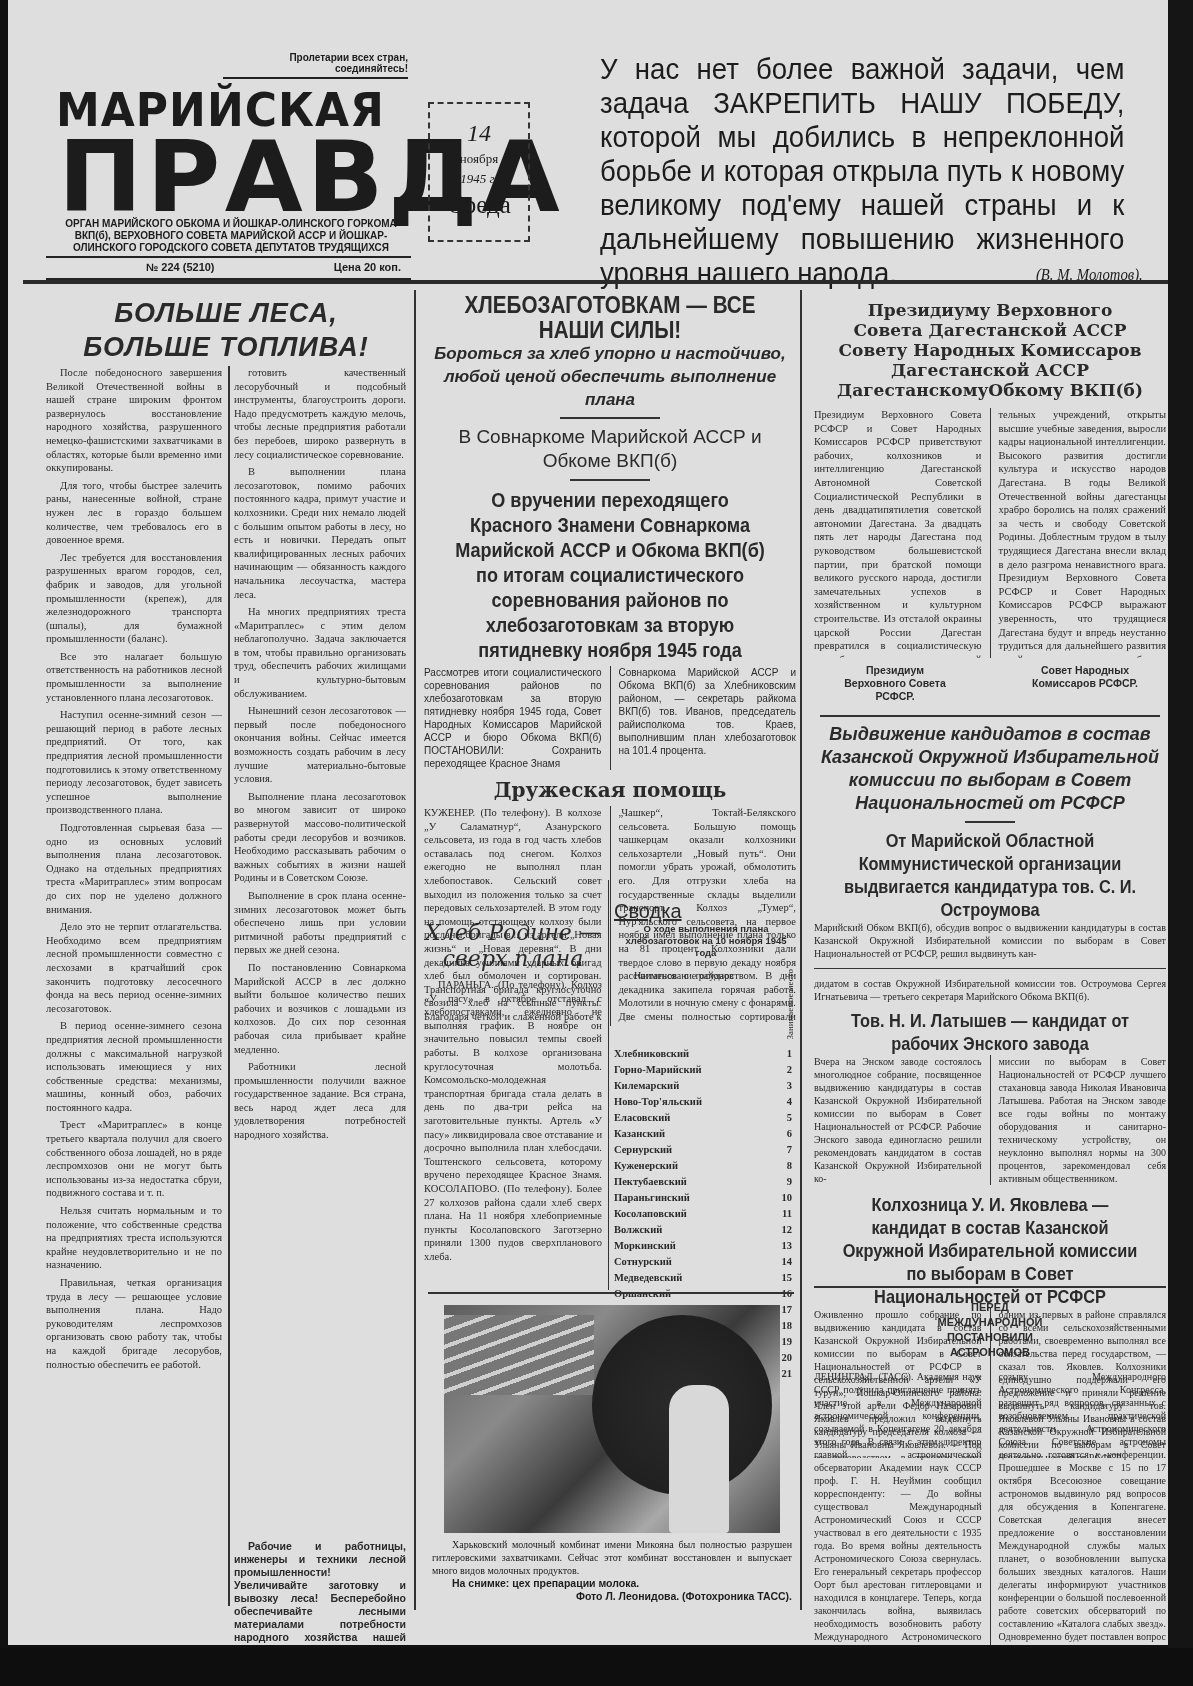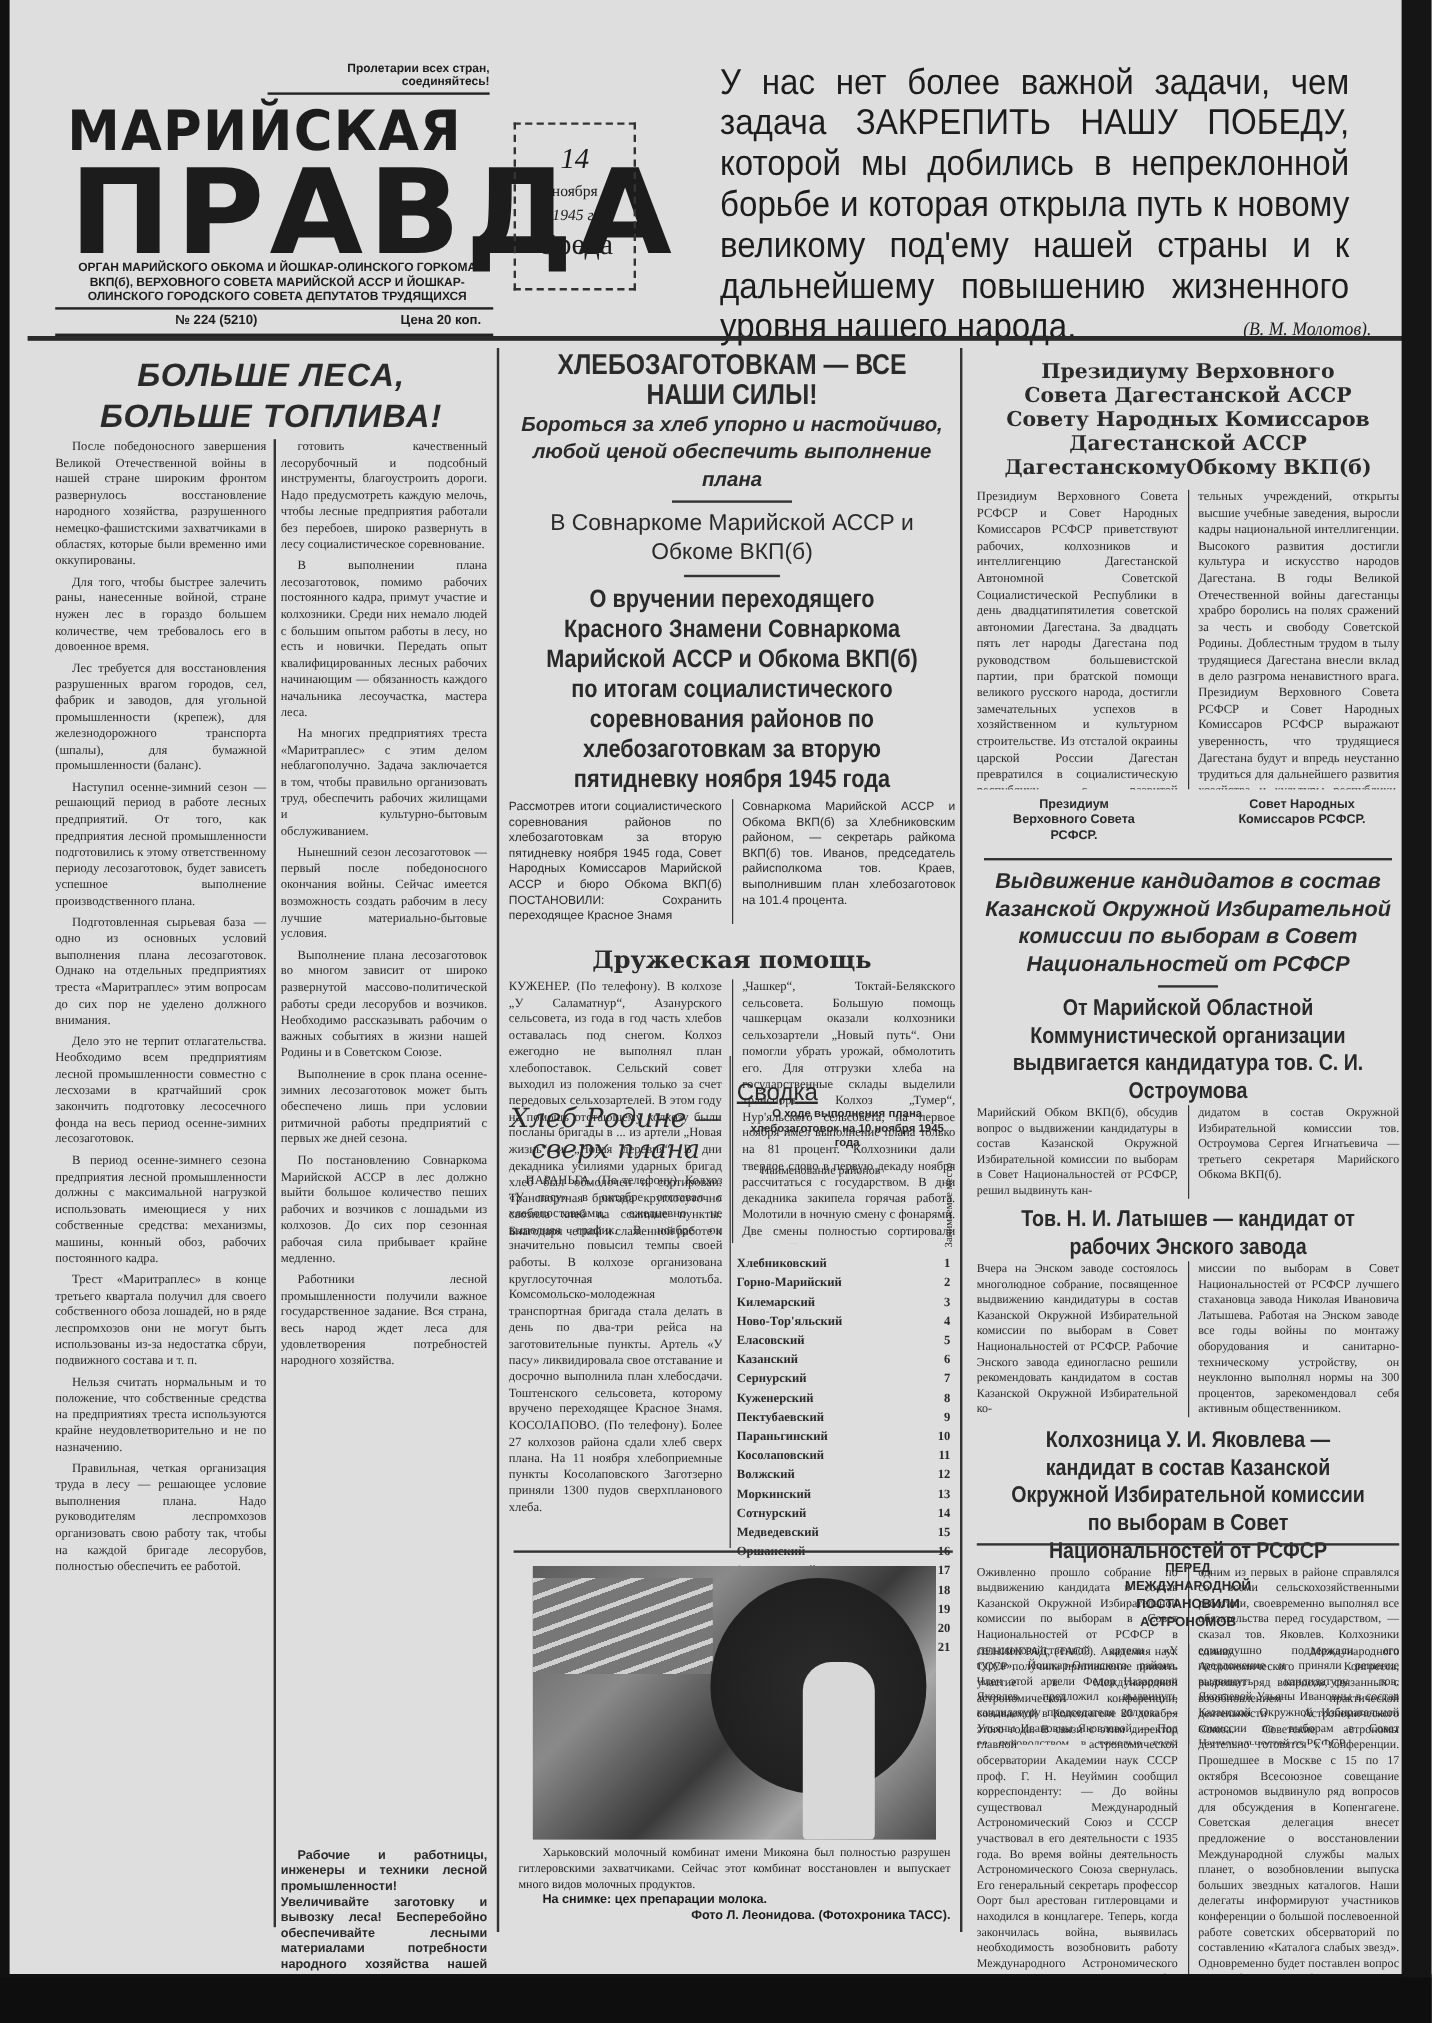--- a/index.html
+++ b/index.html
@@ -75,20 +75,21 @@
 
   <div class="col" style="left:38px;top:296px;width:360px;">
     <div class="h-it">БОЛЬШЕ ЛЕСА,</div>
     <div class="h-it">БОЛЬШЕ ТОПЛИВА!</div>
   </div>
 
   <div class="col" style="left:38px;top:366px;width:176px;height:1270px;overflow:hidden;">
     <p>После победоносного завершения Великой Отечественной войны в нашей стране широким фронтом развернулось восстановление народного хозяйства, разрушенного немецко-фашистскими захватчиками в областях, которые были временно ими оккупированы.</p>
     <p>Для того, чтобы быстрее залечить раны, нанесенные войной, стране нужен лес в гораздо большем количестве, чем требовалось его в довоенное время.</p>
     <p>Лес требуется для восстановления разрушенных врагом городов, сел, фабрик и заводов, для угольной промышленности (крепеж), для железнодорожного транспорта (шпалы), для бумажной промышленности (баланс).</p>
+    <p>Все это налагает большую ответственность на работников лесной промышленности за выполнение установленного плана лесозаготовок.</p>
     <p>Наступил осенне-зимний сезон — решающий период в работе лесных предприятий. От того, как предприятия лесной промышленности подготовились к этому ответственному периоду лесозаготовок, будет зависеть успешное выполнение производственного плана.</p>
     <p>Подготовленная сырьевая база — одно из основных условий выполнения плана лесозаготовок. Однако на отдельных предприятиях треста «Маритраплес» этим вопросам до сих пор не уделено должного внимания.</p>
     <p>Дело это не терпит отлагательства. Необходимо всем предприятиям лесной промышленности совместно с лесхозами в кратчайший срок закончить подготовку лесосечного фонда на весь период осенне-зимних лесозаготовок.</p>
     <p>В период осенне-зимнего сезона предприятия лесной промышленности должны с максимальной нагрузкой использовать имеющиеся у них собственные средства: механизмы, машины, конный обоз, рабочих постоянного кадра.</p>
     <p>Трест «Маритраплес» в конце третьего квартала получил для своего собственного обоза лошадей, но в ряде леспромхозов они не могут быть использованы из-за недостатка сбруи, подвижного состава и т. п.</p>
     <p>Нельзя считать нормальным и то положение, что собственные средства на предприятиях треста используются крайне неудовлетворительно и не по назначению.</p>
     <p>Правильная, четкая организация труда в лесу — решающее условие выполнения плана. Надо руководителям леспромхозов организовать свою работу так, чтобы на каждой бригаде лесорубов, полностью обеспечить ее работой.</p>
   </div>
   <div class="vsep" style="left:220px;top:366px;height:1240px;"></div>
   <div class="col" style="left:226px;top:366px;width:172px;height:1160px;overflow:hidden;">
@@ -110,21 +111,21 @@
     <div class="h-sub-it">Бороться за хлеб упорно и настойчиво, любой ценой обеспечить выполнение плана</div>
     <div class="rule" style="width:100px;"></div>
     <div class="h-plain">В Совнаркоме Марийской АССР и Обкоме ВКП(б)</div>
     <div class="rule" style="width:80px;"></div>
     <div class="h-cond" style="font-size:21px;">О вручении переходящего Красного Знамени Совнаркома Марийской АССР и Обкома ВКП(б) по итогам социалистического соревнования районов по хлебозаготовкам за вторую пятидневку ноября 1945 года</div>
     <div class="twocol" style="margin-top:4px;font-family:'Liberation Sans',sans-serif;font-size:10px;line-height:13px;">
       <div>Рассмотрев итоги социалистического соревнования районов по хлебозаготовкам за вторую пятидневку ноября 1945 года, Совет Народных Комиссаров Марийской АССР и бюро Обкома ВКП(б) ПОСТАНОВИЛИ: Сохранить переходящее Красное Знамя</div>
       <div class="divider"></div>
       <div>Совнаркома Марийской АССР и Обкома ВКП(б) за Хлебниковским районом, — секретарь райкома ВКП(б) тов. Иванов, председатель райисполкома тов. Краев, выполнившим план хлебозаготовок на 101.4 процента.</div>
     </div>
-    <div class="h-serif" style="margin-top:18px;">Дружеская помощь</div>
+    <div class="h-serif" style="margin-top:8px;">Дружеская помощь</div>
     <div class="twocol" style="margin-top:4px;height:220px;overflow:hidden;">
       <div>КУЖЕНЕР. (По телефону). В колхозе „У Саламатнур“, Азанурского сельсовета, из года в год часть хлебов оставалась под снегом. Колхоз ежегодно не выполнял план хлебопоставок. Сельский совет выходил из положения только за счет передовых сельхозартелей. В этом году на помощь отстающему колхозу были посланы бригады в ... из артели „Новая жизнь“ и „Новая деревня“. В дни декадника усилиями ударных бригад хлеб был обмолочен и сортирован. Транспортная бригада круглосуточно свозила хлеб на ссыпные пункты. Благодаря четкой и слаженной работе к концу декадника план хлебопоставок был выполнен. Закончил хлебопоставки колхоз</div>
       <div class="divider"></div>
       <div>„Чашкер“, Токтай-Белякского сельсовета. Большую помощь чашкерцам оказали колхозники сельхозартели „Новый путь“. Они помогли убрать урожай, обмолотить его. Для отгрузки хлеба на государственные склады выделили транспорт. Колхоз „Тумер“, Нур'яльского сельсовета, на первое ноября имел выполнение плана только на 81 процент. Колхозники дали твердое слово в первую декаду ноября рассчитаться с государством. В дни декадника закипела горячая работа. Молотили в ночную смену с фонарями. Две смены полностью сортировали зерно. Праздничные дни сумерцы сдержали, к концу декадника выполнив план хлебопоставок полностью.</div>
     </div>
   </div>
 
   <div class="col" style="left:416px;top:920px;width:178px;height:415px;overflow:hidden;">
     <div style="font:italic 22px 'DejaVu Serif',serif;text-align:center;line-height:26px;">Хлеб Родине — сверх плана</div>
     <p style="margin-top:6px;">ПАРАНЬГА. (По телефону). Колхоз «У пасу» в октябре отставал с хлебопоставками, ежедневно не выполняя график. В ноябре он значительно повысил темпы своей работы. В колхозе организована круглосуточная молотьба. Комсомольско-молодежная транспортная бригада стала делать в день по два-три рейса на заготовительные пункты. Артель «У пасу» ликвидировала свое отставание и досрочно выполнила план хлебосдачи. Тоштенского сельсовета, которому вручено переходящее Красное Знамя. КОСОЛАПОВО. (По телефону). Более 27 колхозов района сдали хлеб сверх плана. На 11 ноября хлебоприемные пункты Косолаповского Заготзерно приняли 1300 пудов сверхпланового хлеба.</p>
@@ -251,21 +252,21 @@
     </div>
     <div style="display:flex;justify-content:space-around;margin-top:6px;gap:28px;">
       <div class="sig" style="width:110px;text-align:center;">Президиум Верховного Совета РСФСР.</div>
       <div class="sig" style="width:110px;text-align:center;">Совет Народных Комиссаров РСФСР.</div>
     </div>
     <div class="rule" style="width:340px;margin-top:12px;"></div>
 
     <div class="h-sub-it" style="font-size:18px;line-height:23px;margin-top:6px;">Выдвижение кандидатов в состав Казанской Окружной Избирательной комиссии по выборам в Совет Национальностей от РСФСР</div>
     <div class="rule" style="width:50px;"></div>
     <div class="h-cond" style="font-size:19px;line-height:23px;">От Марийской Областной Коммунистической организации выдвигается кандидатура тов. С. И. Остроумова</div>
-    <div class="twocol" style="font-size:10px;line-height:13px;">
+    <div class="twocol" style="font-size:10px;line-height:13px;flex-direction:column;">
       <div>Марийский Обком ВКП(б), обсудив вопрос о выдвижении кандидатуры в состав Казанской Окружной Избирательной комиссии по выборам в Совет Национальностей от РСФСР, решил выдвинуть кан-</div>
       <div class="divider"></div>
       <div>дидатом в состав Окружной Избирательной комиссии тов. Остроумова Сергея Игнатьевича — третьего секретаря Марийского Обкома ВКП(б).</div>
     </div>
     <div class="h-cond" style="font-size:19px;line-height:23px;margin-top:6px;">Тов. Н. И. Латышев — кандидат от рабочих Энского завода</div>
     <div class="twocol" style="font-size:10px;line-height:13px;">
       <div>Вчера на Энском заводе состоялось многолюдное собрание, посвященное выдвижению кандидатуры в состав Казанской Окружной Избирательной комиссии по выборам в Совет Национальностей от РСФСР. Рабочие Энского завода единогласно решили рекомендовать кандидатом в состав Казанской Окружной Избирательной ко-</div>
       <div class="divider"></div>
       <div>миссии по выборам в Совет Национальностей от РСФСР лучшего стахановца завода Николая Ивановича Латышева. Работая на Энском заводе все годы войны по монтажу оборудования и санитарно-техническому устройству, он неуклонно выполнял нормы на 300 процентов, зарекомендовал себя активным общественником.</div>
     </div>

